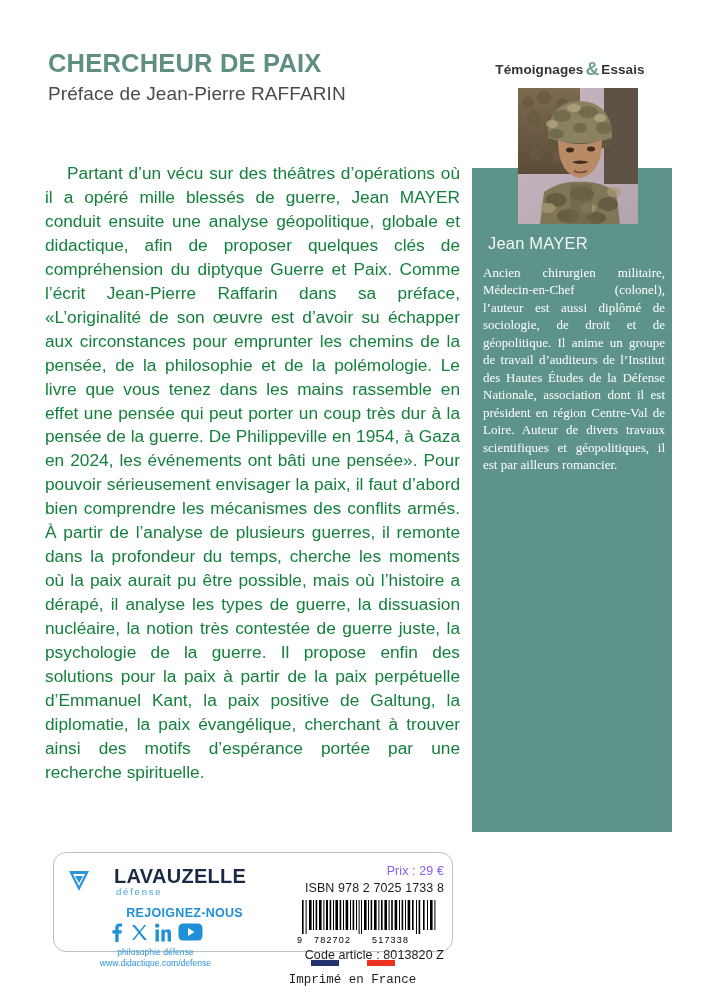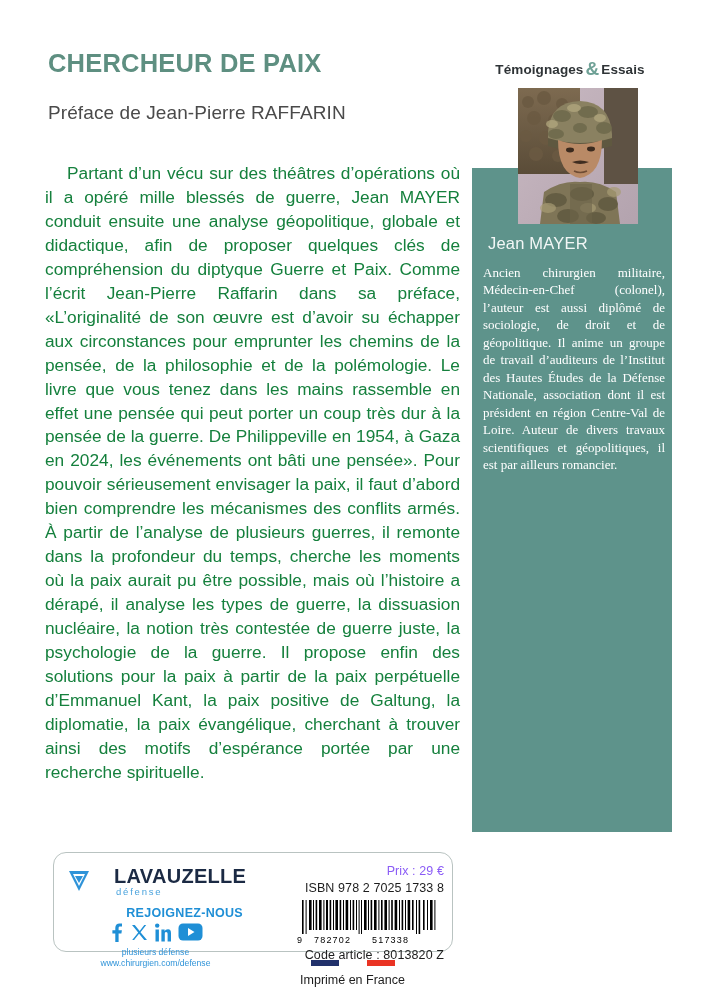--- a/index.html
+++ b/index.html
@@ -16,21 +16,21 @@
   .book-title {
     font-family: "Liberation Sans", sans-serif;
     font-weight: bold;
     font-size: 25.5px;
     line-height: 1.18;
     letter-spacing: 0.2px;
     color: #5e8f81;
     text-transform: uppercase;
   }
   .book-subtitle {
-    margin-top: 24px;
+    margin-top: 5px;
     font-family: "Liberation Sans", sans-serif;
     font-size: 19px;
     color: #4a4a4a;
     letter-spacing: 0.1px;
   }
 
   
   .collection-tag {
     position: absolute; left: 470px; top: 58px; width: 200px;
     text-align: center;
@@ -158,21 +158,21 @@
     position: absolute; left: 0; top: 960px; width: 705px;
     display: flex; flex-direction: column; align-items: center;
   }
   .flag { display: flex; width: 84px; height: 6px; }
   .flag span { flex: 1 1 auto; }
   .flag .blue { background: #21316b; }
   .flag .white { background: #ffffff; }
   .flag .red { background: #ea3323; }
   .printed-label {
     margin-top: 7px;
-    font-family: Liberation Sans, sans-serif;
+    font-family: Liberation Mono, monospace;
     font-size: 12.5px; color: #1d1d1d;
   }
 </style>
 </head>
 <body>
 
 <div class="page">
 
   <div class="title-block">
     <div class="book-title">
@@ -299,22 +299,22 @@
       </span>
       <span>
         <svg width="25" height="18" viewBox="0 0 25 18" xmlns="http://www.w3.org/2000/svg">
           <rect x="0.5" y="0.5" width="24" height="17" rx="4.5" fill="#1f8fd6"></rect>
           <path d="M10 5 L16.5 9 L10 13 Z" fill="#ffffff"></path>
         </svg>
       </span>
     </div>
 
     <div class="pub-links">
-      <div>plusieurs défense</div>
-      <div>www.chirurgien.com/defense</div>
+      <div>philosophie défense</div>
+      <div>www.didactique.com/defense</div>
     </div>
   </div>
 
   <div class="price-group">
     <div class="price-line">Prix : 29 €</div>
     <div class="isbn-line">ISBN 978 2 7025 1733 8</div>
     <div class="barcode-wrap">
       <svg width="150" height="48" viewBox="0 0 150 48" xmlns="http://www.w3.org/2000/svg">
         <rect width="150" height="48" fill="#ffffff"></rect>
         <g fill="#000000">

